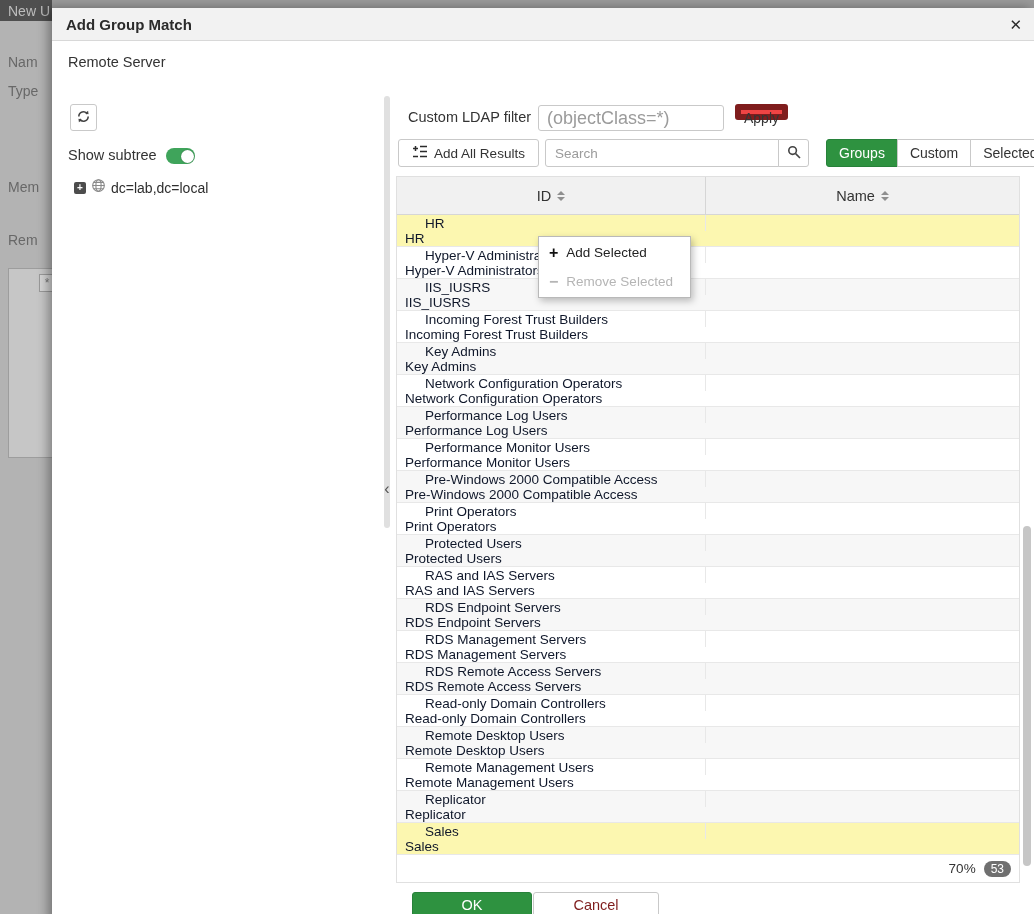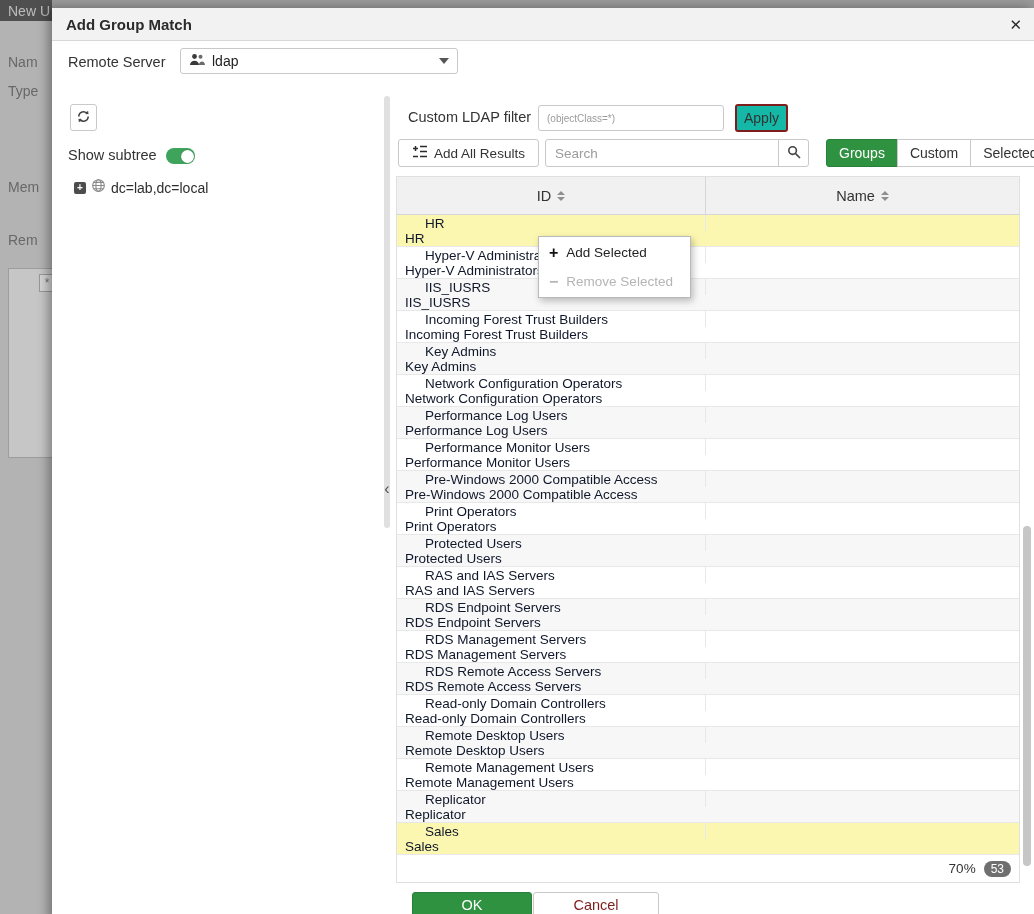--- a/index.html
+++ b/index.html
@@ -30,23 +30,23 @@
   .toggle { position: absolute; left: 114px; top: 140px; width: 29px; height: 16px; border-radius: 9px; background: #3fa45b; cursor: pointer; }
   .toggle .knob { position: absolute; right: 1.5px; top: 1.5px; width: 13px; height: 13px; border-radius: 50%; background: #fff; box-shadow: 0 0 1px rgba(0,0,0,0.5); }
   .tree-row { position: absolute; left: 22px; top: 170px; display: flex; align-items: center; gap: 5px; cursor: pointer; }
   .expander { width: 12px; height: 12px; background: #4c4c4c; color: #fff; font-size: 10px; line-height: 12px; text-align: center; border-radius: 2px; font-weight: 700; }
   .tree-label { font-size: 14px; color: #2e2e2e; }
 
   .splitter { position: absolute; left: 332px; top: 88px; width: 6px; height: 432px; background: #e0e0e0; border-radius: 3px; cursor: col-resize; }
   .collapse-btn { position: absolute; left: 328px; top: 468px; width: 14px; height: 26px; display: flex; align-items: center; justify-content: center; color: #555; font-size: 16px; cursor: pointer; }
 
   .filter-label { position: absolute; left: 356px; top: 101px; font-size: 14.5px; }
-  .filter-input { position: absolute; left: 486px; top: 97px; width: 186px; height: 26px; border: 1px solid #c9c9c9; border-radius: 3px; padding: 0 8px; font-size: 10px; font-family: inherit; outline: none; }
+  .filter-input { position: absolute; left: 486px; top: 97px; width: 186px; height: 26px; border: 1px solid #c9c9c9; border-radius: 3px; padding: 0 8px; font-size: 18px; font-family: inherit; outline: none; }
   input::placeholder { color: #9b9b9b; }
-  .apply-btn { position: absolute; left: 683px; top: 96px; width: 53px; height: 28px; background: #14b8a6; border: 2px solid #7f1d1d; border-radius: 3px; font-size: 14px; font-family: inherit; color: #333; cursor: pointer; }
+  .apply-btn { position: absolute; left: 683px; top: 96px; width: 53px; height: 16px; background: #ef4444; border: 6px solid #7f1d1d; border-radius: 3px; font-size: 14px; font-family: inherit; color: #333; cursor: pointer; }
 
   .addall-btn { position: absolute; left: 346px; top: 131px; width: 141px; height: 28px; background: #fff; border: 1px solid #c9c9c9; border-radius: 3px; display: flex; align-items: center; justify-content: center; gap: 6px; font-size: 13.5px; font-family: inherit; color: #333; cursor: pointer; }
   .search-input { position: absolute; left: 493px; top: 131px; width: 234px; height: 28px; border: 1px solid #c9c9c9; border-radius: 3px 0 0 3px; padding: 0 9px; font-size: 13.5px; font-family: inherit; outline: none; }
   .search-btn { position: absolute; left: 726px; top: 131px; width: 31px; height: 28px; background: #fff; border: 1px solid #c9c9c9; border-radius: 0 3px 3px 0; display: flex; align-items: center; justify-content: center; cursor: pointer; }
   .tabs { position: absolute; left: 774px; top: 131px; display: flex; }
   .tab { height: 28px; padding: 0 12px; background: #fff; border: 1px solid #c9c9c9; font-size: 14px; font-family: inherit; color: #333; margin-left: -1px; cursor: pointer; }
   .tab:first-child { border-radius: 3px 0 0 3px; margin-left: 0; }
   .tab:last-child { border-radius: 0 3px 3px 0; }
   .tab.active { background: #2e9240; border-color: #27813a; color: #fff; }
 
@@ -99,32 +99,20 @@
     </div>
   </div>
 
   <div class="modal">
     <div class="titlebar">
       <span class="title">Add Group Match</span>
       <span class="close">✕</span>
     </div>
 
     <span class="rs-label">Remote Server</span>
-    <div class="rs-select">
-      <span>
-        <svg width="16" height="13" viewBox="0 0 16 13">
-          <circle cx="5.5" cy="3.5" r="2.4" fill="#3a3a3a"></circle>
-          <path d="M1 12c0-2.6 2-4.2 4.5-4.2S10 9.4 10 12z" fill="#3a3a3a"></path>
-          <circle cx="11.5" cy="3.8" r="2" fill="#6b6b6b"></circle>
-          <path d="M9.8 12c.2-2.2 1.6-3.6 3.4-3.6 1.4 0 2.6 1.4 2.8 3.6z" fill="#6b6b6b"></path>
-        </svg>
-      </span>
-      <span class="rs-value">ldap</span>
-      <span class="caret"></span>
-    </div>
 
     <button class="refresh-btn">
       <span>
         <svg width="15" height="15" viewBox="0 0 16 16">
           <g fill="none" stroke="#444" stroke-width="1.7">
             <path d="M13 8a5 5 0 0 1-9.2 2.7"></path>
             <path d="M3 8a5 5 0 0 1 9.2-2.7"></path>
           </g>
           <path fill="#444" d="M12.9 1.8l.5 3.9-3.7-1.3z"></path>
           <path fill="#444" d="M3.1 14.2l-.5-3.9 3.7 1.3z"></path>

